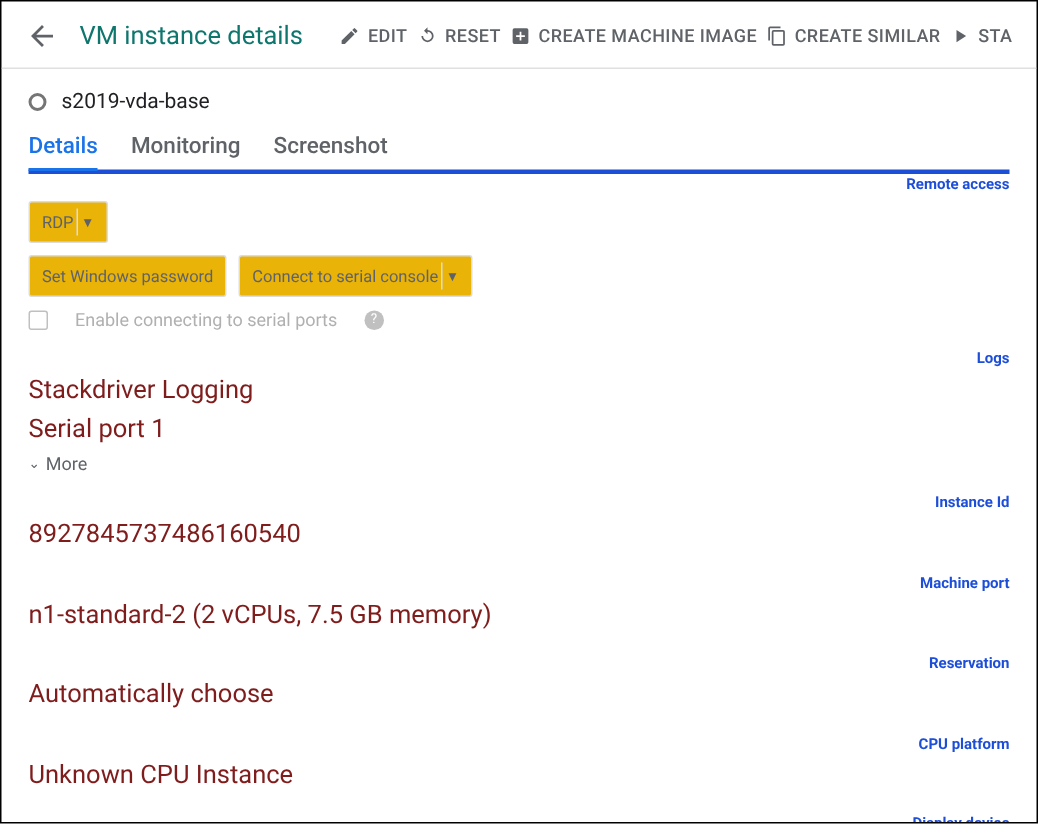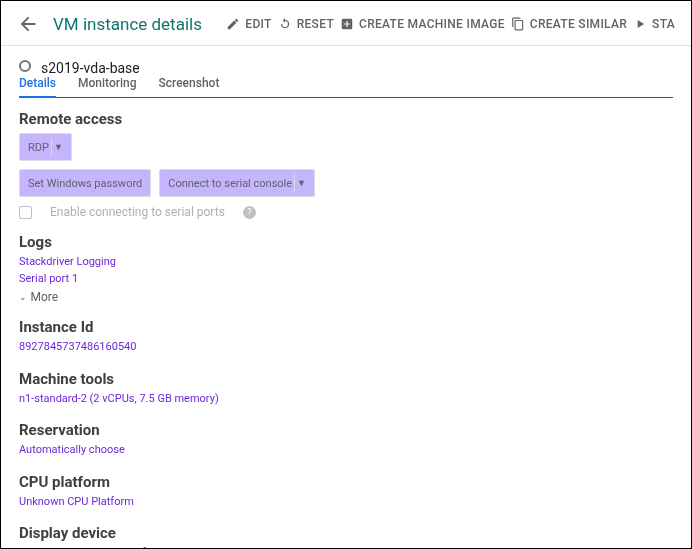--- a/index.html
+++ b/index.html
@@ -4,31 +4,31 @@
 <style>
   * { box-sizing: border-box; margin: 0; padding: 0; font-family: Roboto, Arial, sans-serif; }
   body { background: #fff; color: #202124; width: 692px; height: 549px; overflow: hidden; border: 1px solid #000; }
   .header { display: flex; align-items: center; padding: 12px 16px 10px 16px; border-bottom: 1px solid #e0e0e0; gap: 8px; }
   .back-arrow { width: 22px; height: 22px; cursor: pointer; color: #5f6368; display: flex; align-items: center; justify-content: center; }
   .page-title { font-size: 17px; font-weight: 400; color: #0f766e; margin-left: 6px; flex: 0 0 auto; }
   .header-actions { display: flex; gap: 6px; margin-left: auto; }
   .action-btn { display: flex; align-items: center; gap: 5px; font-size: 12px; font-weight: 500; color: #5f6368; text-transform: uppercase; cursor: pointer; letter-spacing: 0.3px; }
   .action-btn svg { width: 14px; height: 14px; }
   .content { padding: 14px 18px; }
-  .instance-row { display: flex; gap: 10px; }
+  .instance-row { display: flex; align-items: center; gap: 10px; margin-bottom: 12px; }
   .status-circle { width: 12px; height: 12px; border-radius: 50%; border: 2px solid #757575; }
   .instance-name { font-size: 14px; color: #202124; }
-  .tabs { display: flex; gap: 22px; border-bottom: 1px solid #1d4ed8; margin-bottom: 12px; font-size: 12px; }
+  .tabs { display: flex; gap: 22px; border-bottom: 3px solid #1d4ed8; margin-bottom: 2px; font-size: 15px; }
   .tab { padding: 0 0 6px 0; color: #5f6368; cursor: pointer; font-weight: 500; }
   .tab.active { color: #1a73e8; border-bottom: 2px solid #1a73e8; margin-bottom: -1px; }
   .section { margin-bottom: 14px; }
-  .section-label { font-size: 15px; font-weight: 700; color: #404040; margin-bottom: 3px; }
-  .section-value { font-size: 11px; color: #6d28d9; line-height: 1.5; }
+  .section-label { font-size: 10px; font-weight: 700; color: #1d4ed8; margin-bottom: 3px; text-align: right; }
+  .section-value { font-size: 17px; color: #7f1d1d; line-height: 1.5; }
   .btn-group { display: flex; gap: 8px; margin: 5px 0 8px 0; }
-  .small-btn { border: 1px solid #dadce0; border-radius: 2px; padding: 4px 8px; font-size: 11px; color: #5f6368; background: #c4b5fd; cursor: pointer; display: flex; align-items: center; gap: 4px; }
+  .small-btn { border: 1px solid #dadce0; border-radius: 2px; padding: 4px 8px; font-size: 11px; color: #5f6368; background: #eab308; cursor: pointer; display: flex; align-items: center; gap: 4px; }
   .chev { font-size: 9px; color: #5f6368; }
   .checkbox-row { display: flex; align-items: center; gap: 18px; font-size: 12px; color: #b0b0b0; margin-top: 2px; }
   .cb { width: 13px; height: 13px; border: 1px solid #c0c0c0; border-radius: 2px; }
   .help { width: 13px; height: 13px; border-radius: 50%; background: #c0c0c0; color: #fff; font-size: 9px; display: inline-flex; align-items: center; justify-content: center; }
   .more-row { display: flex; align-items: center; gap: 4px; font-size: 12px; color: #5f6368; cursor: pointer; margin-top: 3px; }
   .divider { border-left: 1px solid #dadce0; height: 18px; margin: 0 -2px; }
 </style>
 </head>
 <body>
 
@@ -118,32 +118,32 @@
       <span>More</span>
     </div>
   </div>
 
   <div class="section">
     <div class="section-label">Instance Id</div>
     <div class="section-value">8927845737486160540</div>
   </div>
 
   <div class="section">
-    <div class="section-label">Machine tools</div>
+    <div class="section-label">Machine port</div>
     <div class="section-value">n1-standard-2 (2 vCPUs, 7.5 GB memory)</div>
   </div>
 
   <div class="section">
     <div class="section-label">Reservation</div>
     <div class="section-value">Automatically choose</div>
   </div>
 
   <div class="section">
     <div class="section-label">CPU platform</div>
-    <div class="section-value">Unknown CPU Platform</div>
+    <div class="section-value">Unknown CPU Instance</div>
   </div>
 
   <div class="section">
     <div class="section-label">Display device</div>
     <div class="section-value">Turn on a display device if you want to use screen capturing and recording tools.</div>
 
   </div>
 
 </div>
 

